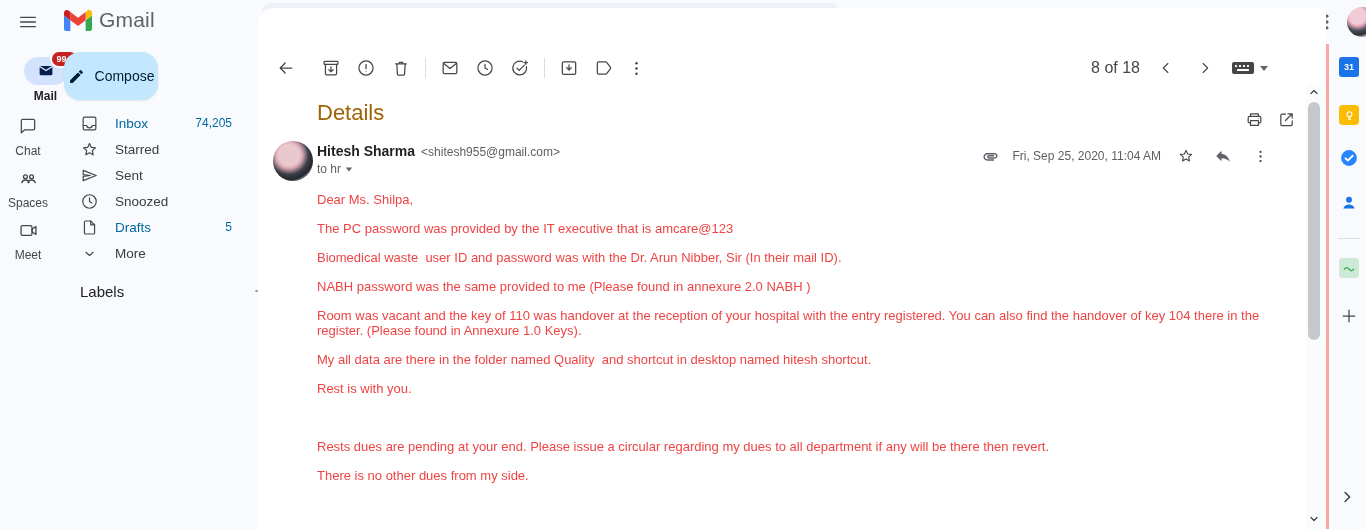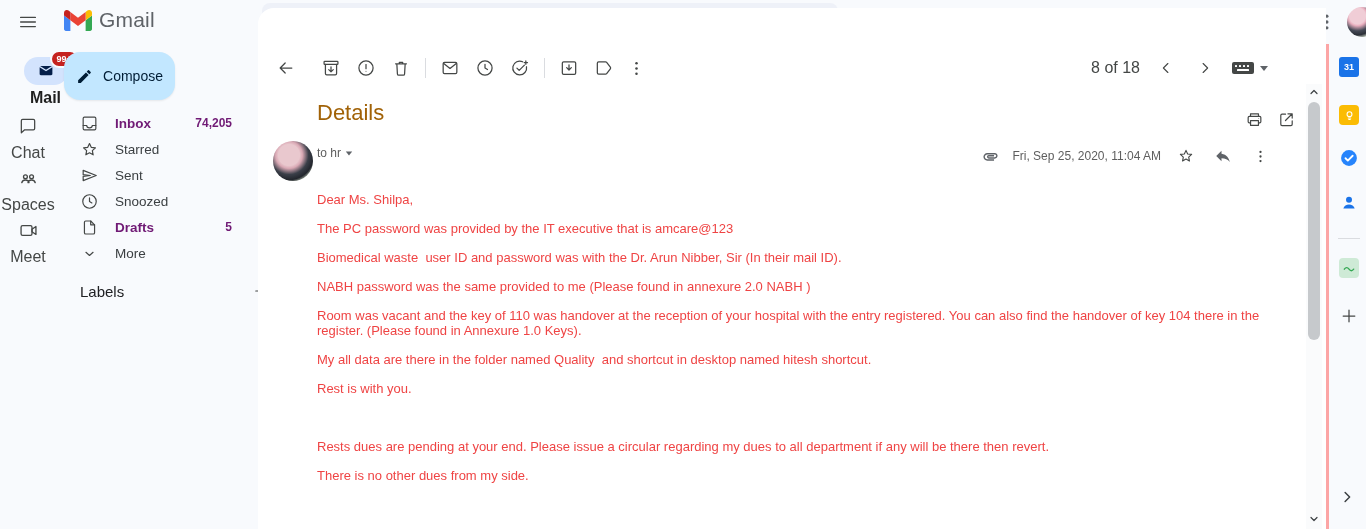--- a/index.html
+++ b/index.html
@@ -25,33 +25,33 @@
   .status-label { font-size:13px; color:#3c4043; }
   .caret-down { width:0; height:0; border-left:4px solid transparent; border-right:4px solid transparent; border-top:5px solid #5f6368; }
   .avatar-top { width:30px; height:30px; border-radius:50%; cursor:pointer;
     background:radial-gradient(circle at 35% 30%, #f0cdd6 0 28%, #e8aebe 34%, #454a56 52%, #2c3038 66%, #cfd8c9 78%, #b9c9b4 100%); }
 
   
   .rail { position:absolute; left:0; top:0; width:56px; height:529px; }
   .rail-item { position:absolute; left:0; width:56px; display:flex; flex-direction:column; align-items:center; cursor:pointer; }
   .rail-pill { width:44px; height:28px; border-radius:14px; display:flex; align-items:center; justify-content:center; }
   .rail-pill.active { background:#d3e3fd; }
-  .rail-label { font-size:16px; color:#444746; margin-top:4px; }
+  .rail-label { font-size:12px; color:#444746; margin-top:4px; }
   .rail-label.dark { color:#1f1f1f; font-weight:bold; }
   .badge { position:absolute; left:26px; top:-7px; background:#c5221f; color:#fff; font-size:9px; font-weight:bold; padding:2px 5px; border-radius:9px; border:2px solid #f8fafd; }
 
   
   .sidebar { position:absolute; left:56px; top:48px; width:202px; }
-  .compose { position:absolute; left:8px; top:4px; width:111px; height:48px; background:#c2e7ff; border-radius:16px; display:flex; align-items:center; justify-content:center; gap:10px; cursor:pointer; box-shadow:0 1px 2px rgba(0,0,0,.08); }
+  .compose { position:absolute; left:8px; top:4px; width:94px; height:48px; background:#c2e7ff; border-radius:16px; display:flex; align-items:center; justify-content:center; gap:10px; cursor:pointer; box-shadow:0 1px 2px rgba(0,0,0,.08); }
   .compose-label { font-size:14px; color:#001d35; font-weight:500; }
   .nav { position:absolute; left:0; top:62px; width:202px; }
   .nav-item { display:flex; align-items:center; height:26px; padding:0 26px 0 24px; border-radius:0 13px 13px 0; cursor:pointer; }
   .nav-item .lbl { margin-left:16px; font-size:13.5px; color:#3c4043; }
   .nav-item .cnt { margin-left:auto; font-size:12px; color:#444746; }
-  .nav-item.strong .lbl, .nav-item.strong .cnt { font-weight:bold; color:#701a75; }
+  .nav-item.strong .lbl, .nav-item.strong .cnt { font-weight:normal; color:#0369a1; }
   .labels-row { position:absolute; left:24px; top:234px; width:212px; display:flex; align-items:center; }
   .labels-title { font-size:15px; color:#202124; font-weight:500; }
   .labels-add { margin-left:auto; margin-right:22px; cursor:pointer; }
 
   
   .card { position:absolute; left:258px; top:8px; width:1068px; height:521px; background:#fff; border-radius:16px 0 0 0; }
   .mtoolbar { position:absolute; left:10px; top:40px; width:1030px; height:40px; display:flex; align-items:center; }
   .tsep { width:1px; height:20px; background:#dadce0; margin:0 8px; }
   .pag { font-size:16px; color:#444746; white-space:nowrap; }
   .kb-cluster { display:flex; align-items:center; gap:5px; cursor:pointer; }
@@ -382,20 +382,24 @@
     </div>
     <div class="ibtn openw-btn">
       <svg class="ic" width="19" height="19" viewBox="0 0 24 24">
           <path d="M13.8 4.8h5.4v5.4M18.9 5.1l-8.2 8.2"></path>
           <path d="M19.2 13.8v4.3c0 .9-.7 1.6-1.6 1.6H6.4c-.9 0-1.6-.7-1.6-1.6V6.9c0-.9.7-1.6 1.6-1.6h4.4"></path>
         </svg>
     </div>
 
     <div class="sender-avatar"></div>
     <div class="hdr-left">
+      <div class="hdr-line1">
+        <span class="sender-name">Hitesh Sharma</span>
+        <span class="sender-email">&lt;shitesh955@gmail.com&gt;</span>
+      </div>
       <div class="hdr-line2">
         <span class="recipient">to hr</span>
         <span class="caret-down" style="transform:scale(.8);"></span>
       </div>
     </div>
 
     <div class="hdr-right">
       <svg class="fic" width="17" height="17" viewBox="0 0 24 24">
           <path fill="#5f6368" d="M2 12.5C2 9.46 4.46 7 7.5 7H18c2.21 0 4 1.79 4 4s-1.79 4-4 4H9.5a2.5 2.5 0 0 1 0-5H17v2H9.41c-.55 0-.55 1 0 1H18c1.1 0 2-.9 2-2s-.9-2-2-2H7.5C5.57 9 4 10.57 4 12.5S5.57 16 7.5 16H17v2H7.5C4.46 18 2 15.54 2 12.5z"></path>
         </svg>

